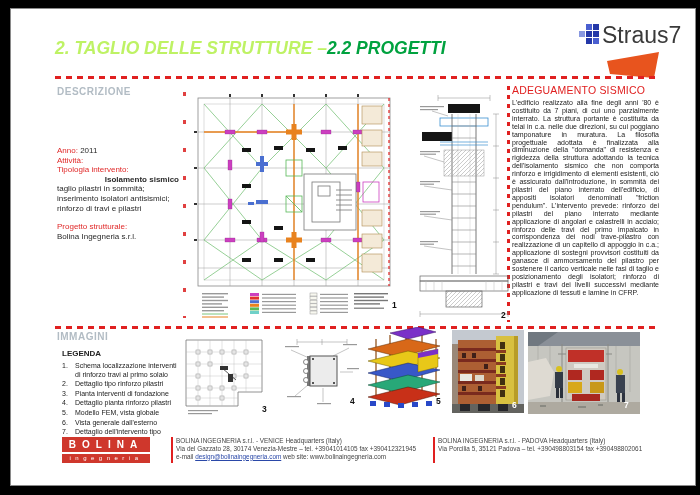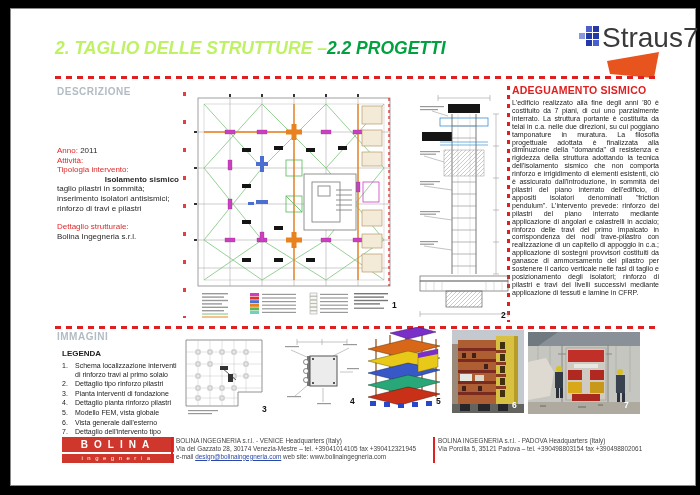--- a/index.html
+++ b/index.html
@@ -9,32 +9,32 @@
          border:1px solid #8a8a8a;box-sizing:border-box;}
   .abs{position:absolute;}
 
   
   #title{left:55px;top:38px;font-size:17.5px;font-weight:bold;font-style:italic;white-space:nowrap;}
   #title .t-red{color:#bef264;}
   #title .t-green{color:#00a23f;}
 
   
   #straus{left:578px;top:22px;display:flex;align-items:center;}
-  #straus .brand{font-size:28px;color:#3a3a3a;letter-spacing:0px;margin-left:2px;
+  #straus .brand{font-size:23px;color:#3a3a3a;letter-spacing:0px;margin-left:2px;
                  font-family:"Liberation Sans",sans-serif;}
   #orange-flag{left:607px;top:52px;}
 
   
   .hdash{height:3px;background:repeating-linear-gradient(90deg,#e02020 0 6px,transparent 6px 11px);}
   .vdash{width:2.5px;background:repeating-linear-gradient(180deg,#e02020 0 4px,transparent 4px 9px);}
   .vdash-sparse{width:2.5px;background:repeating-linear-gradient(180deg,#e04040 0 4px,transparent 4px 28px);}
 
   
   .gray-head{color:#b2bcc4;font-weight:bold;font-size:10px;letter-spacing:.5px;}
-  .red-head{color:#e02020;font-weight:bold;font-size:10.5px;letter-spacing:.2px;}
+  .red-head{color:#e02020;font-weight:normal;font-size:10.5px;letter-spacing:.2px;}
 
   
   #descr-body{left:57px;top:146px;width:122px;font-size:8px;line-height:9.6px;color:#2a2a2a;}
   #descr-body .rlab{color:#e02828;}
   #descr-body p{margin:0;}
   #descr-body .gap{height:9px;}
   .bold{font-weight:bold;text-align:right;}
 
   
   #adeg-body{left:512px;top:99px;width:147px;font-size:7px;line-height:7.9px;color:#222;
@@ -45,21 +45,21 @@
   #legend-list{left:62px;top:362px;width:118px;font-size:7px;line-height:8.6px;color:#222;}
   #legend-list .row{display:flex;margin-bottom:1px;}
   #legend-list .n{width:13px;flex:0 0 13px;}
   #legend-list .t{flex:1;}
 
   
   .fignum{font-size:8.5px;font-weight:bold;color:#111;}
   .fignum.white{color:#fff;}
 
   
-  #bolina-logo{left:62px;top:437px;width:112px;}
+  #bolina-logo{left:62px;top:437px;width:88px;}
   #bolina-logo .box{background:#cf372c;color:#fff;text-align:center;}
   #bolina-logo .top{height:15px;line-height:15px;font-size:10px;font-weight:bold;letter-spacing:6px;}
   #bolina-logo .bot{height:9px;line-height:9px;font-size:6px;letter-spacing:4.5px;margin-top:1.5px;}
   .foot-sep{width:2px;background:#e02020;}
   .foot-text{font-size:6.4px;line-height:7.8px;color:#444;}
   .foot-text a{color:#2a48a8;text-decoration:underline;}
 </style>
 </head>
 <body>
 
@@ -98,21 +98,21 @@
   <div class="abs gray-head" style="left:57px;top:86px;">DESCRIZIONE</div>
   <div id="descr-body" class="abs">
     <p><span class="rlab">Anno:</span> <span>2011</span></p>
     <p class="rlab">Attività:</p>
     <p class="rlab">Tipologia intervento:</p>
     <p class="bold">Isolamento sismico</p>
     <p>taglio pilastri in sommità;</p>
     <p>inserimento isolatori antisismici;</p>
     <p>rinforzo di travi e pilastri</p>
     <div class="gap"></div>
-    <p class="rlab">Dettaglio strutturale:</p>
+    <p class="rlab">Progetto strutturale:</p>
     <p>Bolina Ingegneria s.r.l.</p>
   </div>
 
   <div class="abs" style="left:186px;top:90px;">
     <svg width="218" height="232" viewBox="0 0 218 232">
       <rect x="12" y="8" width="192" height="188" fill="#ffffff" stroke="#888" stroke-width="0.8"></rect>
       <rect x="18" y="14" width="180" height="176" fill="none" stroke="#bbb" stroke-width="0.5"></rect>
 
       <g stroke="#9a9a9a" stroke-width="0.5">
         <line x1="44" y1="8" x2="44" y2="196"></line>

